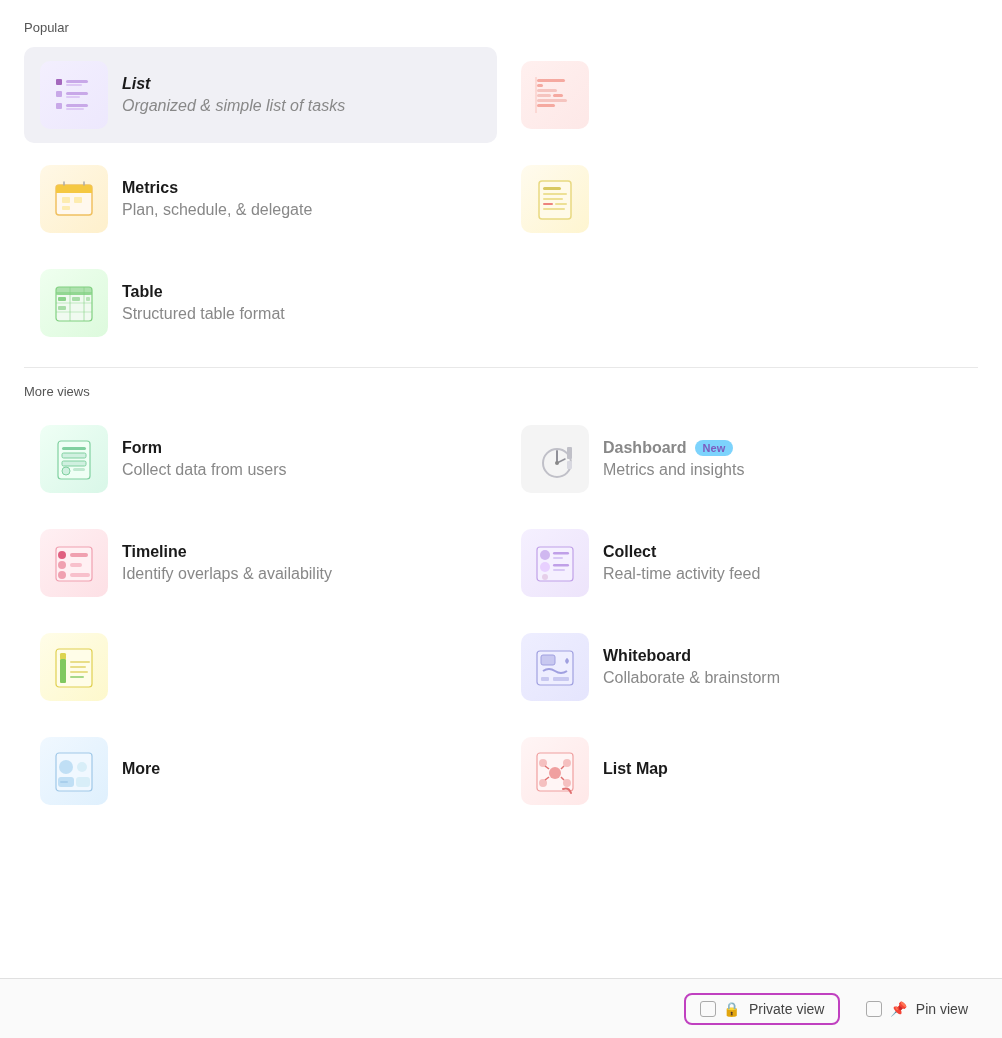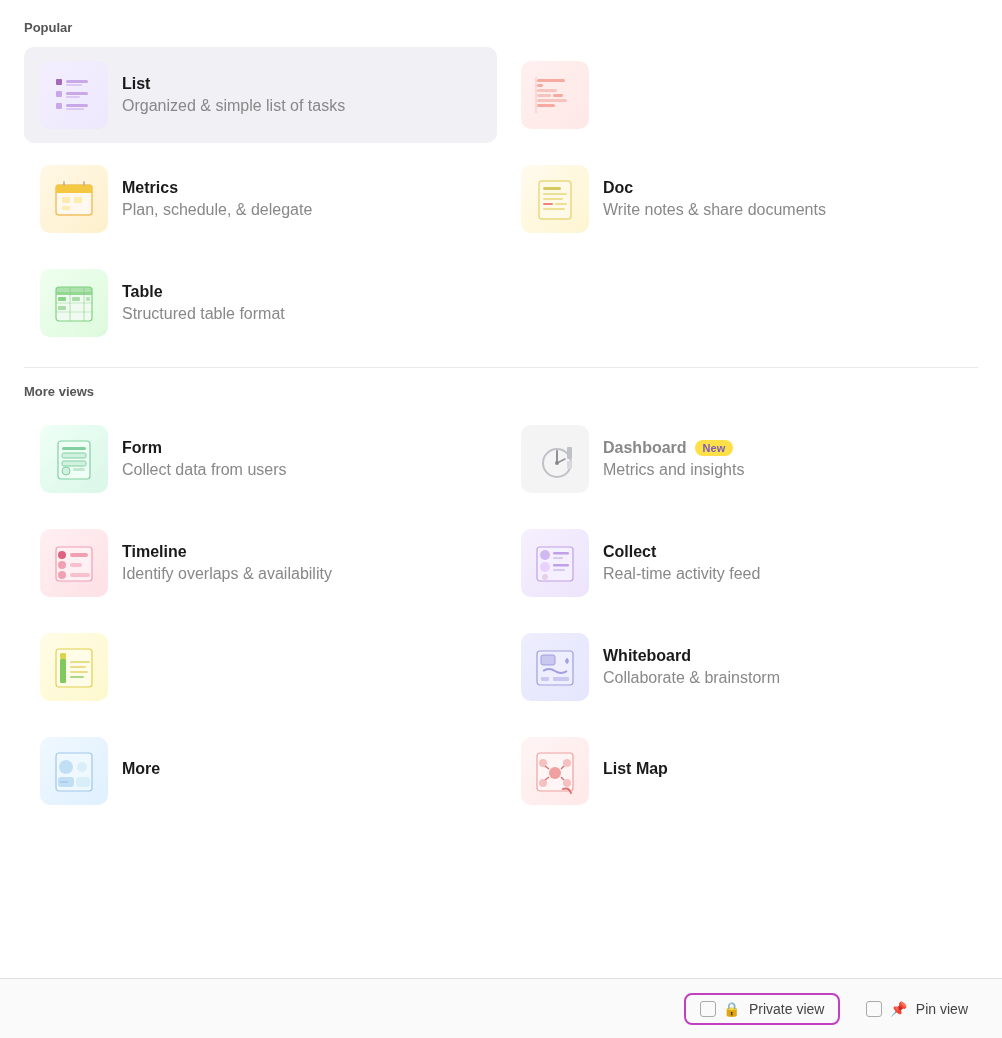--- a/index.html
+++ b/index.html
@@ -11,21 +11,21 @@
       color: #1a1a1a;
     }
 
     .main-content {
       padding: 20px 24px 0 24px;
     }
 
     .section-label {
       font-size: 13px;
       color: #555;
-      font-weight: 700;
+      font-weight: 400;
       margin-bottom: 12px;
     }
 
     .views-grid {
       display: grid;
       grid-template-columns: 1fr 1fr;
       gap: 8px;
       margin-bottom: 8px;
     }
 
@@ -34,20 +34,21 @@
       align-items: center;
       gap: 14px;
       padding: 14px 16px;
       border-radius: 10px;
       cursor: pointer;
       transition: background 0.15s;
     }
 
     .view-item.selected {
       background: #f0f0f5;
+      font-style: italic;
     }
 
     .view-icon {
       width: 68px;
       height: 68px;
       border-radius: 10px;
       flex-shrink: 0;
       overflow: hidden;
       display: flex;
       align-items: center;
@@ -72,21 +73,21 @@
     .view-title.muted {
       color: #888;
     }
 
     .view-desc {
       font-size: 16px;
       color: #888;
     }
 
     .new-badge {
-      background: #fde047;
+      background: #7dd3fc;
       color: #7c5cbf;
       font-size: 11px;
       font-weight: 600;
       padding: 2px 8px;
       border-radius: 10px;
     }
 
     .divider {
       border: none;
       border-top: 1px solid #e8e8e8;
@@ -247,24 +248,20 @@
       <div class="view-icon icon-doc">
         <svg width="52" height="52" viewBox="0 0 52 52">
           <rect x="10" y="8" width="32" height="38" rx="3" fill="#fffae8" stroke="#e8d980" stroke-width="1.5"></rect>
           <rect x="14" y="14" width="18" height="3" rx="1.5" fill="#d8c860"></rect>
           <rect x="14" y="20" width="24" height="2" rx="1" fill="#e8d980" opacity="0.8"></rect>
           <rect x="14" y="25" width="20" height="2" rx="1" fill="#e8d980" opacity="0.8"></rect>
           <rect x="14" y="30" width="10" height="2" rx="1" fill="#e55050" opacity="0.7"></rect>
           <rect x="26" y="30" width="12" height="2" rx="1" fill="#e8d980" opacity="0.8"></rect>
           <rect x="14" y="35" width="22" height="2" rx="1" fill="#e8d980" opacity="0.8"></rect>
         </svg>
-      </div>
-      <div class="view-info">
-        <span class="view-title">Doc</span>
-        <span class="view-desc">Write notes &amp; share documents</span>
       </div>
     </div>
 
 
     <div class="view-item">
       <div class="view-icon icon-table">
         <svg width="52" height="52" viewBox="0 0 52 52">
           <rect x="8" y="10" width="36" height="34" rx="3" fill="#f0faf0" stroke="#80d080" stroke-width="1.2"></rect>
           <rect x="8" y="10" width="36" height="8" rx="3" fill="#80d080" opacity="0.6"></rect>
           <rect x="8" y="15" width="36" height="3" fill="#80d080" opacity="0.6"></rect>

